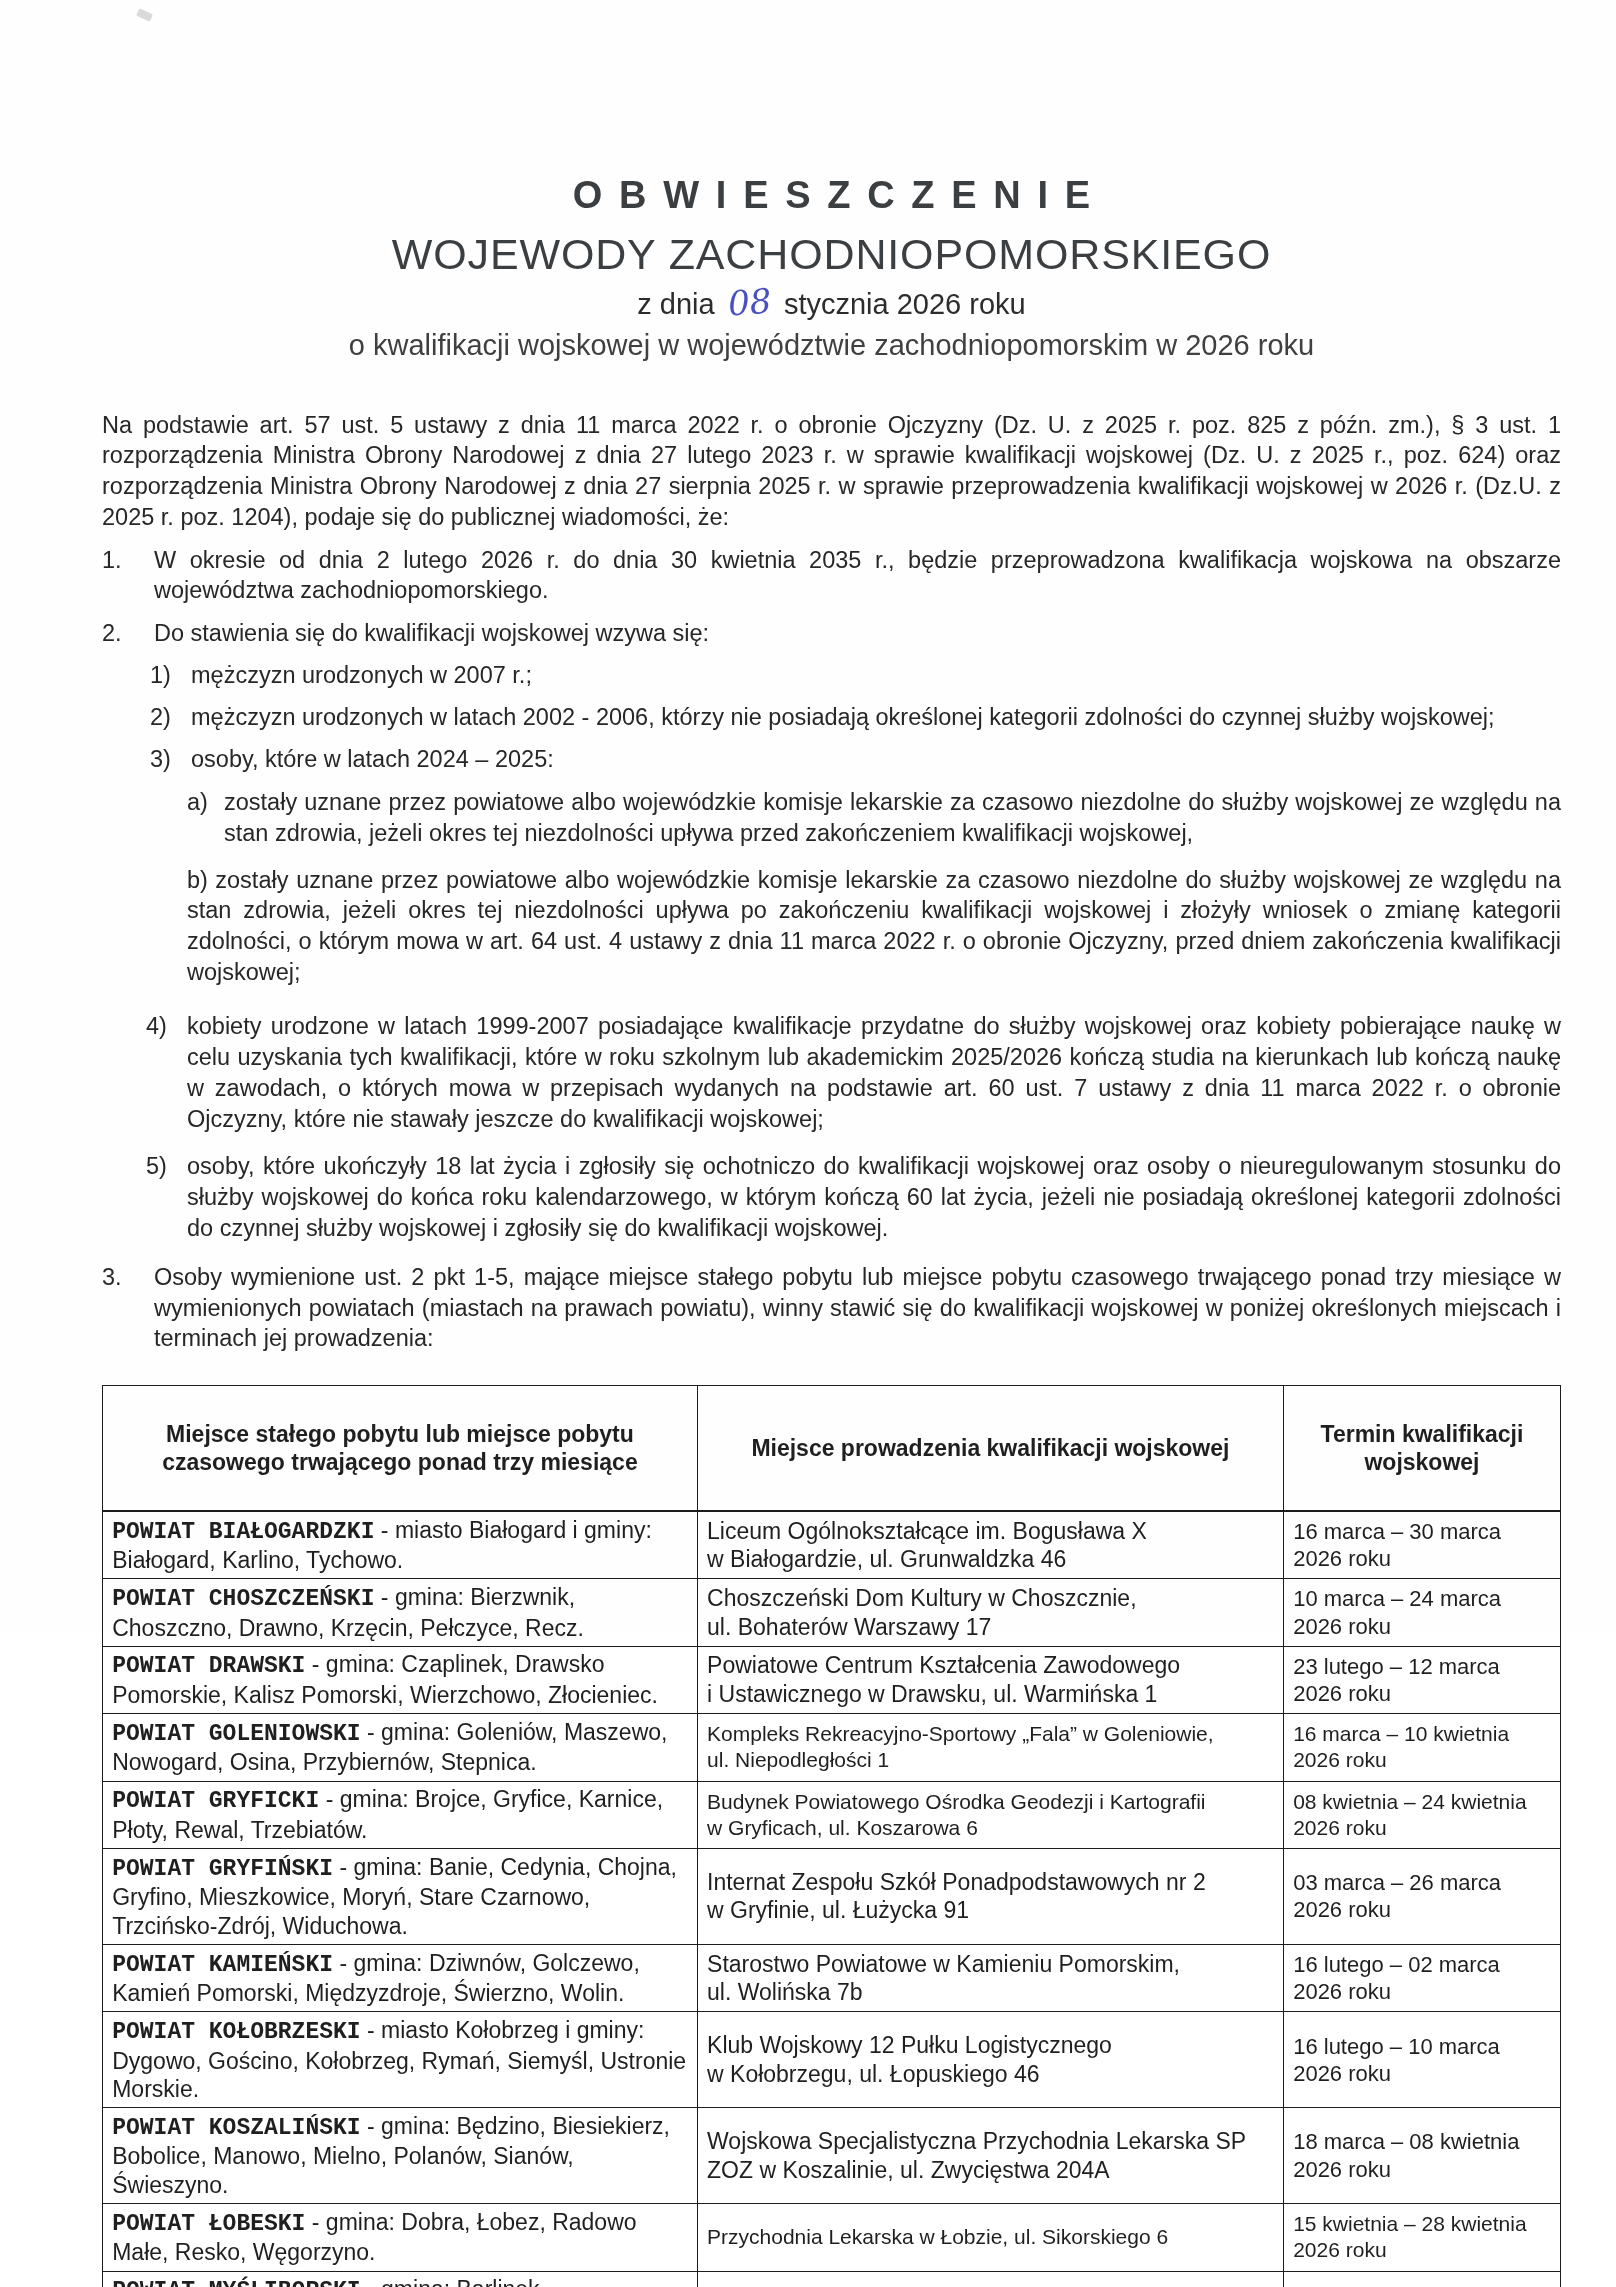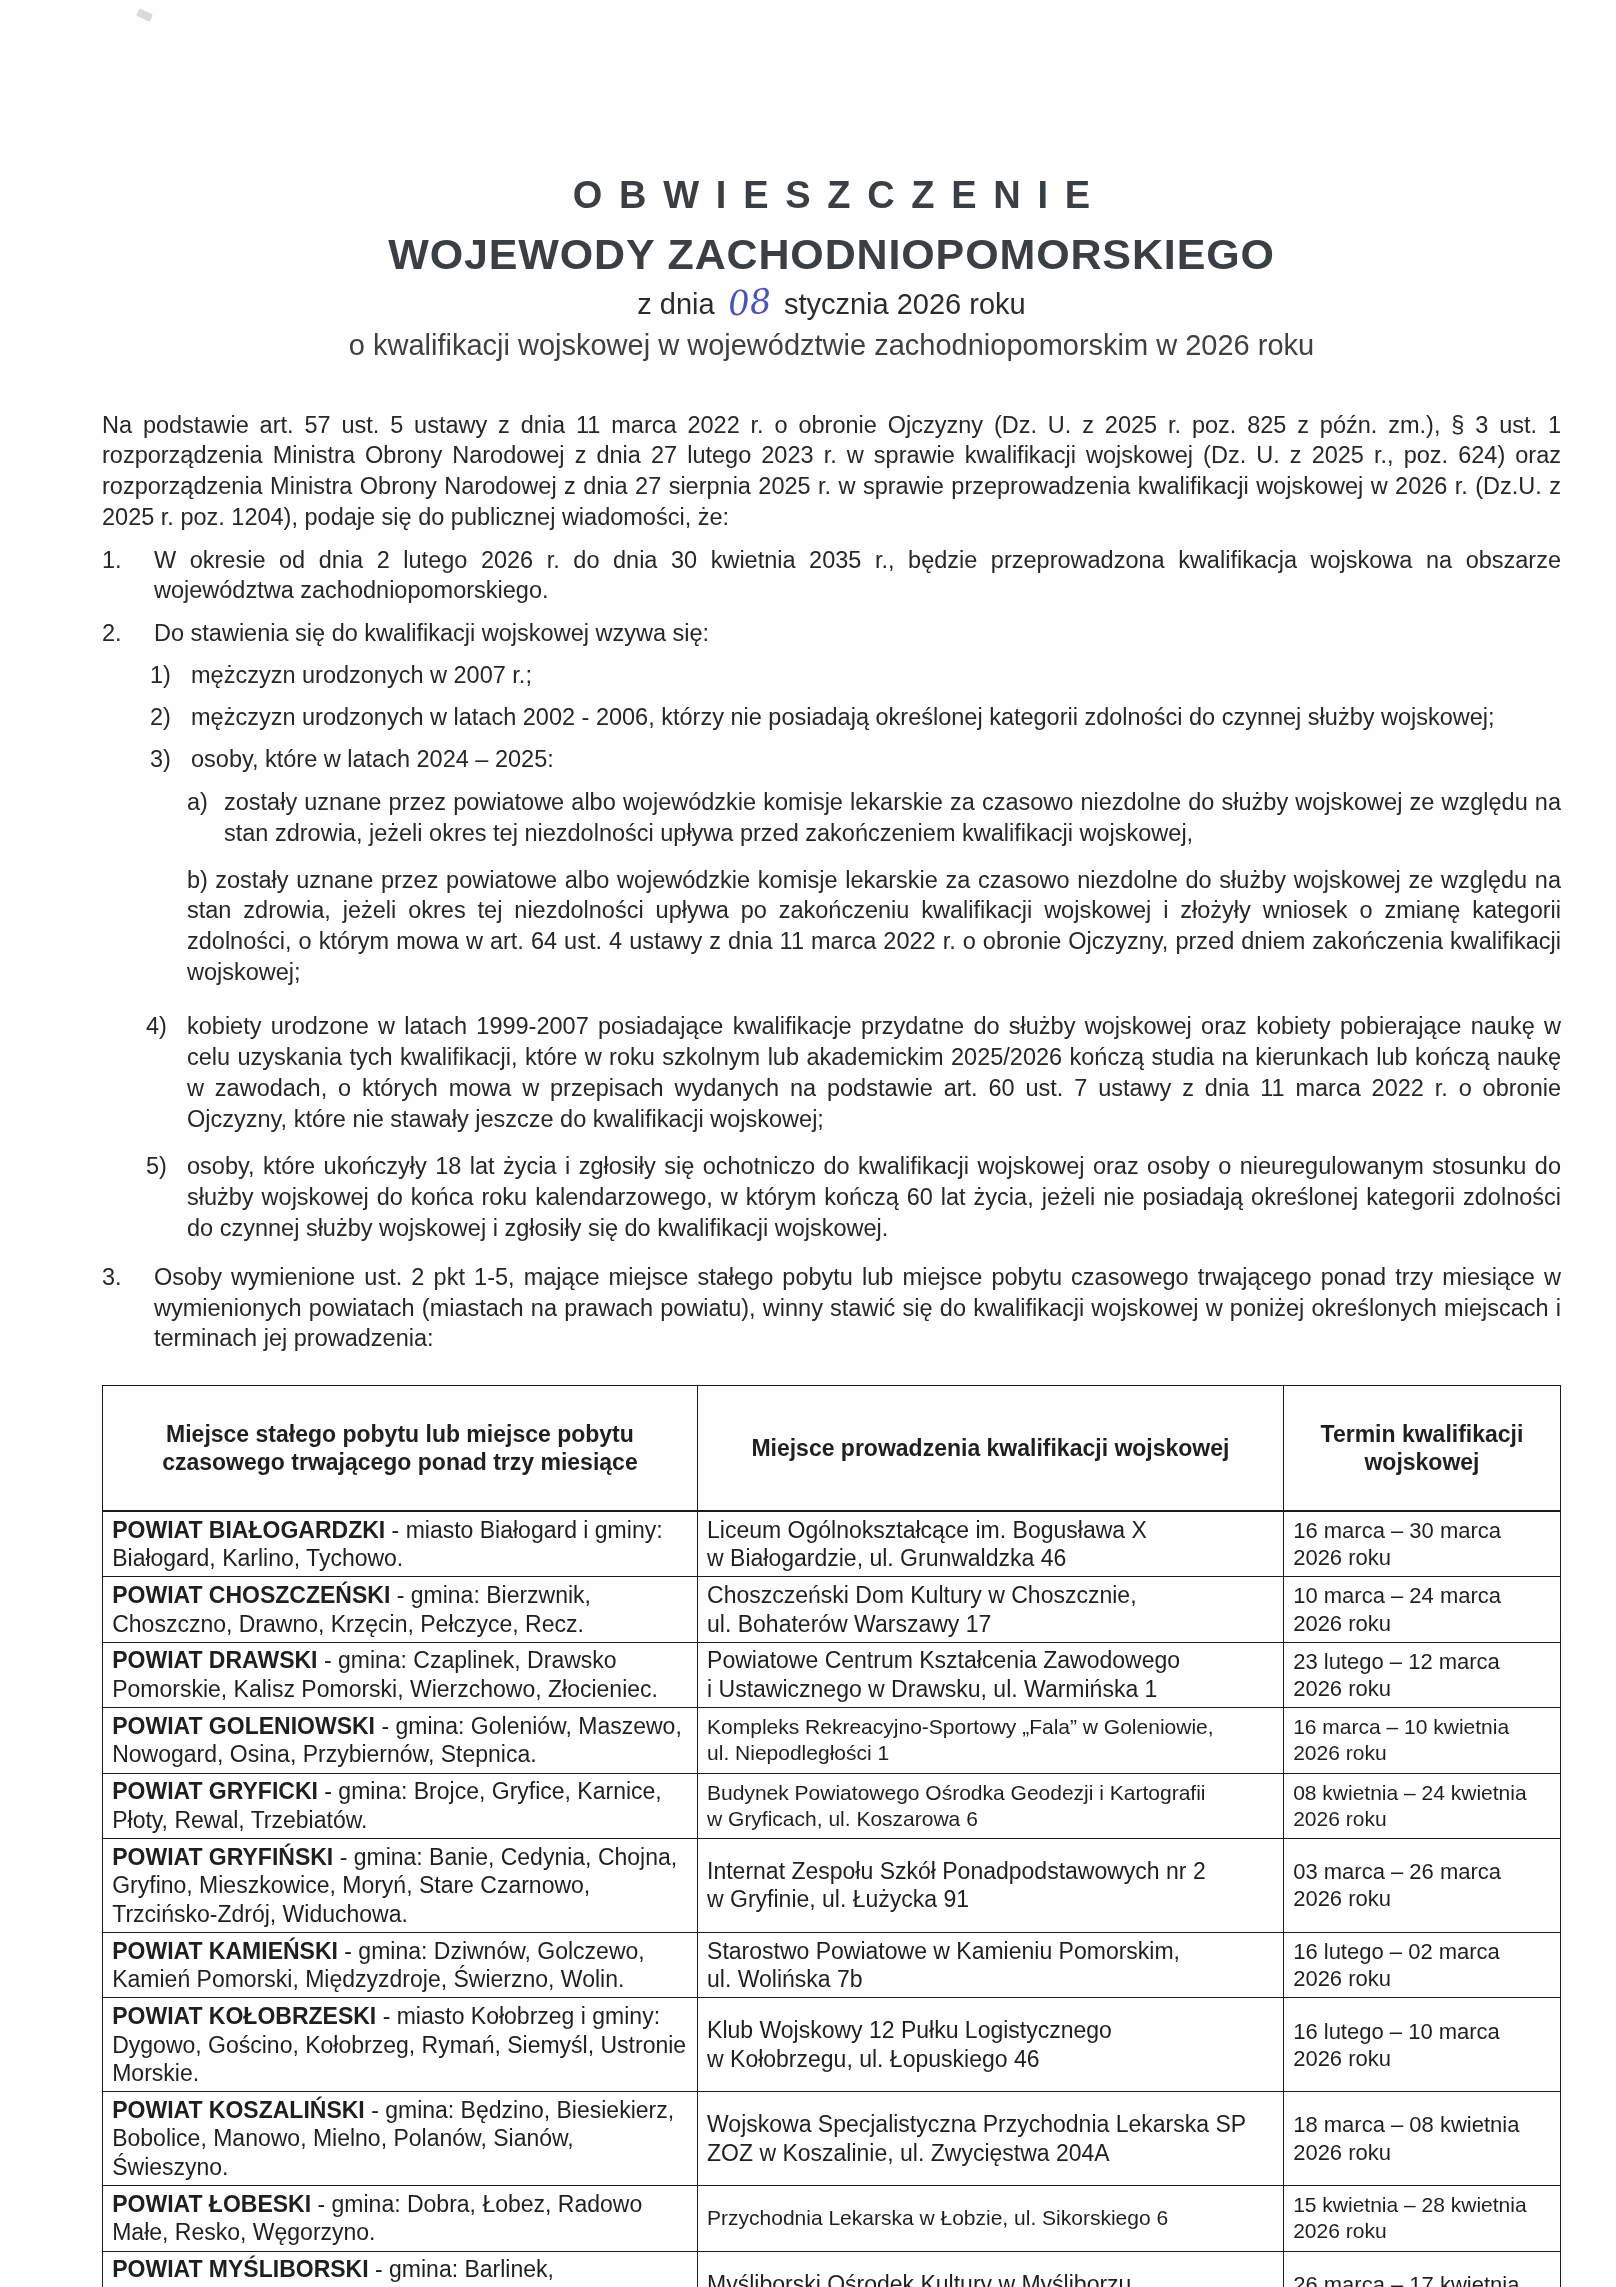--- a/index.html
+++ b/index.html
@@ -23,21 +23,21 @@
     transform: rotate(25deg); border-radius: 1.8px;
   }
   
   .hdr { text-align: center; }
   .title1 {
     font-size: 38px; font-weight: 700; color: #3c3f42;
     letter-spacing: 0.44em; text-indent: 0.44em;
     margin: 0 0 13px 0;
   }
   .title2 {
-    font-size: 43px; font-weight: 700; color: #3c3f42;
+    font-size: 43px; font-weight: 400; color: #3c3f42;
     letter-spacing: 0.02em;
     margin: 0 0 9.2px 0;
   }
   .dateline { font-size: 29px; color: #2c2c2e; margin: 0 0 7.4px 0; }
   .handwritten {
     font-family: "DejaVu Serif", serif;
     font-style: italic; font-weight: 400;
     color: #4a50c0; font-size: 34px;
     display: inline-block; transform: rotate(-4deg);
     margin: 0 13px; line-height: 0;
@@ -74,21 +74,21 @@
     border: 1.8px solid #1c1c1c;
     padding: 3.7px 9.2px;
     vertical-align: middle;
   }
   table.sched thead th {
     font-weight: 700; text-align: center;
     height: 109px; border-bottom-width: 2.8px;
     padding: 7.4px 22px;
   }
   td.area { text-align: left; padding-left: 8.3px; padding-right: 5.5px; }
-  td.area .b { font-weight: 700; }
+  td.area .b { font-weight: 700; font-family: Liberation Mono, monospace; }
   td.venue { padding-left: 12px; }
   td.term { text-align: left; font-size: 22px; padding-left: 3.7px; padding-right: 3.7px; }
   tr.tight td.venue, tr.tight td.term { font-size: 21px; }
 </style>
 </head>
 <body>
 
 <div class="scan-speck"></div>
 
 <div class="page">

